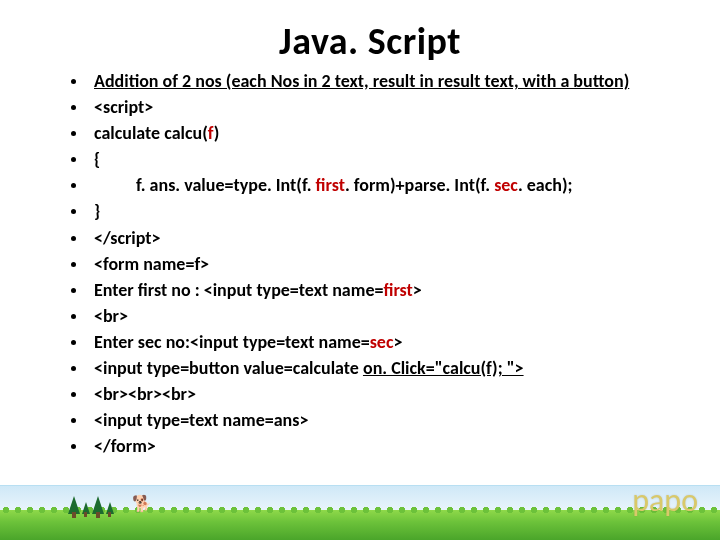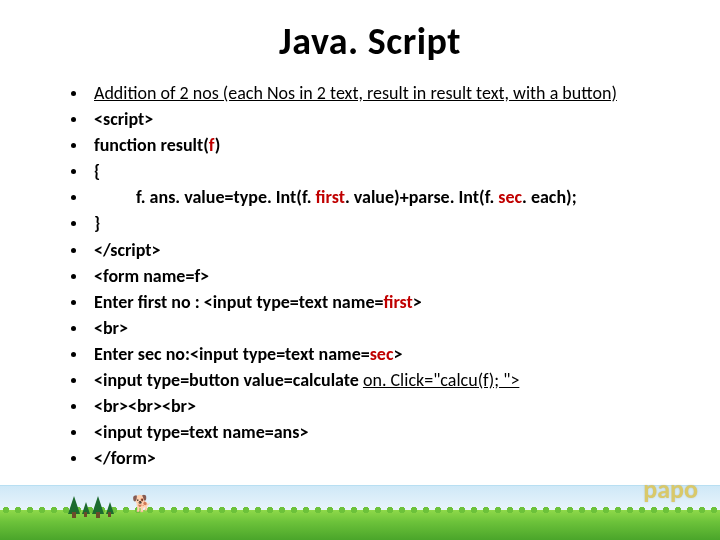--- a/index.html
+++ b/index.html
@@ -13,21 +13,21 @@
     position: relative;
   }
   .slide {
     width: 720px;
     height: 540px;
     position: relative;
     box-sizing: border-box;
     padding: 18px 40px 0 60px;
   }
   h1.title {
-    margin: 0 0 16px 0;
+    margin: 0 0 4px 0;
     text-align: center;
     font-size: 38px;
     font-weight: 700;
     color: #000;
     letter-spacing: 0.5px;
   }
   ul.body {
     margin: 0;
     padding: 0 0 0 28px;
     list-style: disc;
@@ -36,21 +36,21 @@
   ul.body > li {
     font-size: 18px;
     line-height: 1.45;
     padding-left: 6px;
   }
   ul.body > li::marker {
     color: #000;
     font-size: 16px;
   }
   .bold-u {
-    font-weight: 400;
+    font-weight: 700;
     text-decoration: underline;
   }
   .bold {
     font-weight: 700;
   }
   .red {
     color: #c00000;
   }
   .indent {
     display: inline-block;
@@ -114,41 +114,41 @@
   .dog {
     position: absolute;
     left: 132px;
     bottom: 28px;
     font-size: 16px;
     line-height: 1;
   }
   .papo {
     position: absolute;
     right: 22px;
-    bottom: 35px;
-    font-size: 26px;
-    font-weight: 700;
+    bottom: 20px;
+    font-size: 32px;
+    font-weight: 400;
     color: #d9c96a;
     text-shadow: 0 0 2px rgba(0,0,0,0.15);
     font-family: Calibri, Arial, sans-serif;
   }
 </style>
 </head>
 <body>
 
 <div class="slide">
 
   <h1 class="title">Java. Script</h1>
 
   <ul class="body">
     <li><span class="bold-u">Addition of 2 nos (each Nos in 2 text, result in result text, with a button)</span></li>
     <li><span class="bold">&lt;script&gt;</span></li>
-    <li><span class="bold">function result(</span><span class="bold red">f</span><span class="bold">)</span></li>
+    <li><span class="bold">calculate calcu(</span><span class="bold red">f</span><span class="bold">)</span></li>
     <li><span class="bold">{</span></li>
-    <li><span class="indent"></span><span class="bold">f. ans. value=type. Int(f. </span><span class="bold red">first</span><span class="bold">. value)+parse. Int(f. </span><span class="bold red">sec</span><span class="bold">. each);</span></li>
+    <li><span class="indent"></span><span class="bold">f. ans. value=type. Int(f. </span><span class="bold red">first</span><span class="bold">. form)+parse. Int(f. </span><span class="bold red">sec</span><span class="bold">. each);</span></li>
     <li><span class="bold">}</span></li>
     <li><span class="bold">&lt;/script&gt;</span></li>
     <li><span class="bold">&lt;form name=f&gt;</span></li>
     <li><span class="bold">Enter first no : &lt;input type=text name=</span><span class="bold red">first</span><span class="bold">&gt;</span></li>
     <li><span class="bold">&lt;br&gt;</span></li>
     <li><span class="bold">Enter sec no:&lt;input type=text name=</span><span class="bold red">sec</span><span class="bold">&gt;</span></li>
     <li><span class="bold">&lt;input type=button value=calculate </span><span class="bold-u">on. Click="calcu(f); "&gt;</span></li>
     <li><span class="bold">&lt;br&gt;&lt;br&gt;&lt;br&gt;</span></li>
     <li><span class="bold">&lt;input type=text name=ans&gt;</span></li>
     <li><span class="bold">&lt;/form&gt;</span></li>

